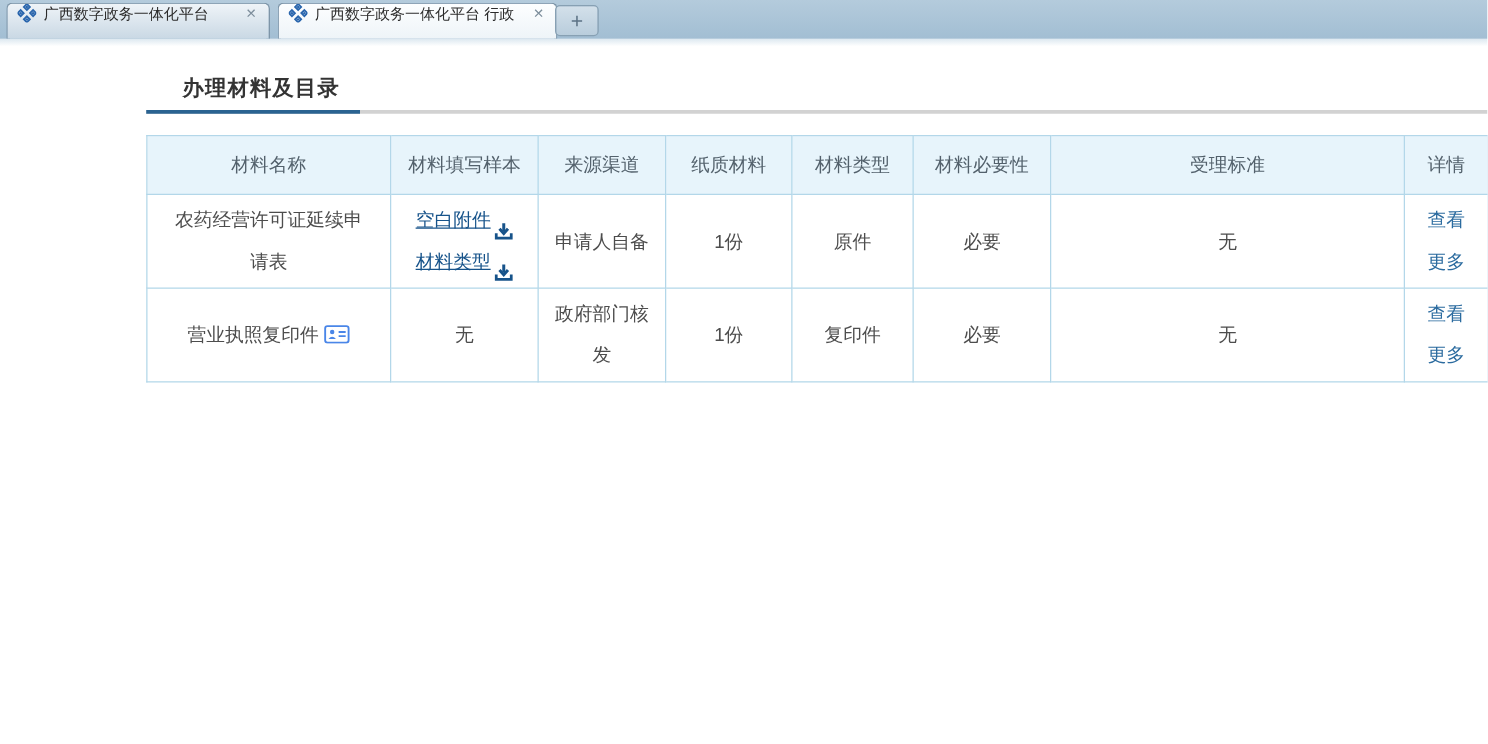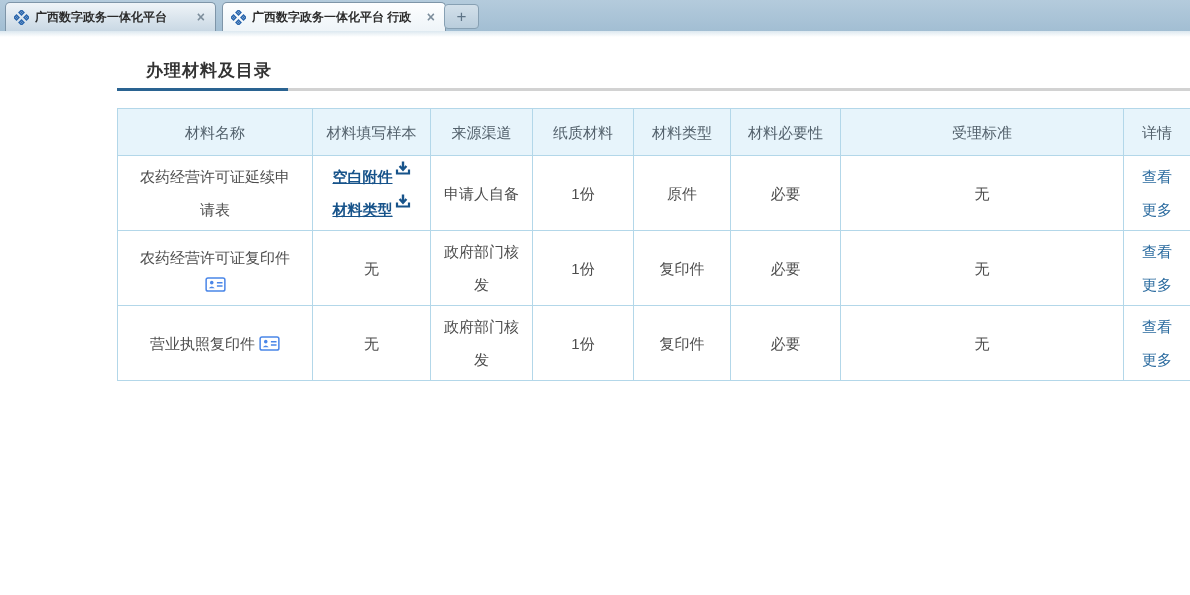--- a/index.html
+++ b/index.html
@@ -3,22 +3,22 @@
 <meta charset="utf-8">
 <style>
   * { margin:0; padding:0; box-sizing:border-box; }
   html,body { width:1190px; height:595px; overflow:hidden; background:#fff;
     font-family:"Liberation Sans","DejaVu Sans",sans-serif; }
 
   
   .tabbar { position:relative; width:100%; height:31px;
     background:linear-gradient(180deg,#b4cbdc 0%,#a2bed3 100%); }
   .tab { position:absolute; bottom:0; height:29px; border:1px solid #7e95a8;
-    border-bottom:none; border-radius:5px 5px 0 0; display:flex; align-items:center;
-    padding:0 8px; gap:6px; overflow:hidden;font-weight:bold; }
+    border-bottom:none; border-radius:5px 5px 0 0; display:flex; align-items:flex-start;
+    padding:0 8px; gap:6px; overflow:hidden; }
   .tab.inactive { left:5px; width:211px;
     background:linear-gradient(180deg,#eff4f8 0%,#c9d8e4 100%); }
   .tab.active { left:222px; width:224px;
     background:linear-gradient(180deg,#fdfeff 0%,#eef4f8 100%); }
   .tab-title { font-size:12px; color:#2b2b2b; white-space:nowrap; overflow:hidden;
     flex:1; }
   .tab-close { font-size:14px; color:#7d8e9c; line-height:1; cursor:default;
     flex:0 0 auto; padding:0 2px; }
   .newtab { position:absolute; left:444px; top:4px; width:35px; height:25px;
     background:linear-gradient(180deg,#d3e0ea 0%,#b9cddc 100%);
@@ -47,22 +47,22 @@
   .materials td { background:#fff; }
   .r-std td { height:60px;margin-top:45px; }
   .r-tall td { height:168px; }
   .c1{width:195px;} .c2{width:118px;} .c3{width:102px;} .c4{width:101px;}
   .c5{width:97px;} .c6{width:110px;} .c7{width:283px;} .c8{width:67px;}
   .materials td.name-cell { padding:4px 21px; }
 
   a.link { color:var(--link,#2b6b9f); text-decoration:none; display:block;
     line-height:33px; cursor:pointer; }
   a.attach { color:var(--accent,#17538a); text-decoration:underline;
-    display:inline-flex; align-items:flex-start; gap:2px; line-height:33px;
-    cursor:pointer;font-weight:bold; }
+    display:inline-flex; align-items:flex-end; gap:2px; line-height:33px;
+    cursor:pointer; }
   .dl-icon { width:16px; height:16px; flex:0 0 auto; }
   .idcard-icon { display:inline-block; width:21px; height:15px;
     vertical-align:-2px; }
   .icon-line { line-height:22px; }
 </style>
 </head>
 <body>
 
 <div class="tabbar">
   <div class="tab inactive">
@@ -166,59 +166,38 @@
         <td>1份</td>
         <td>原件</td>
         <td>必要</td>
         <td>无</td>
         <td>
           <a class="link">查看</a>
           <a class="link">更多</a>
         </td>
       </tr>
 
+
+
       <tr class="r-std">
         <td class="name-cell">
-          <div>农药经营许可证复印件</div>
-          <div class="icon-line"><svg class="idcard-icon" viewBox="0 0 22 16">
-                <rect x="1" y="1" width="20" height="14" rx="2" fill="none" stroke="#4a86e8" stroke-width="1.6"></rect>
-                <circle cx="7" cy="6" r="1.9" fill="#4a86e8"></circle>
-                <path d="M3.8 12 Q7 8.2 10.2 12 Z" fill="#4a86e8"></path>
-                <path d="M12.5 6 H18.5 M12.5 9.5 H18.5" stroke="#4a86e8" stroke-width="1.6"></path>
-              </svg></div>
+          <span>营业执照复印件</span>
+          <svg class="idcard-icon" viewBox="0 0 22 16">
+              <rect x="1" y="1" width="20" height="14" rx="2" fill="none" stroke="#4a86e8" stroke-width="1.6"></rect>
+              <circle cx="7" cy="6" r="1.9" fill="#4a86e8"></circle>
+              <path d="M3.8 12 Q7 8.2 10.2 12 Z" fill="#4a86e8"></path>
+              <path d="M12.5 6 H18.5 M12.5 9.5 H18.5" stroke="#4a86e8" stroke-width="1.6"></path>
+            </svg>
         </td>
         <td>无</td>
         <td>政府部门核发</td>
         <td>1份</td>
         <td>复印件</td>
         <td>必要</td>
         <td>无</td>
         <td>
           <a class="link">查看</a>
           <a class="link">更多</a>
         </td>
       </tr>
-
-
-      <tr class="r-std">
-        <td class="name-cell">
-          <span>营业执照复印件</span>
-          <svg class="idcard-icon" viewBox="0 0 22 16">
-              <rect x="1" y="1" width="20" height="14" rx="2" fill="none" stroke="#4a86e8" stroke-width="1.6"></rect>
-              <circle cx="7" cy="6" r="1.9" fill="#4a86e8"></circle>
-              <path d="M3.8 12 Q7 8.2 10.2 12 Z" fill="#4a86e8"></path>
-              <path d="M12.5 6 H18.5 M12.5 9.5 H18.5" stroke="#4a86e8" stroke-width="1.6"></path>
-            </svg>
-        </td>
-        <td>无</td>
-        <td>政府部门核发</td>
-        <td>1份</td>
-        <td>复印件</td>
-        <td>必要</td>
-        <td>无</td>
-        <td>
-          <a class="link">查看</a>
-          <a class="link">更多</a>
-        </td>
-      </tr>
     </tbody>
   </table>
 </div>
 
 </body></html>

